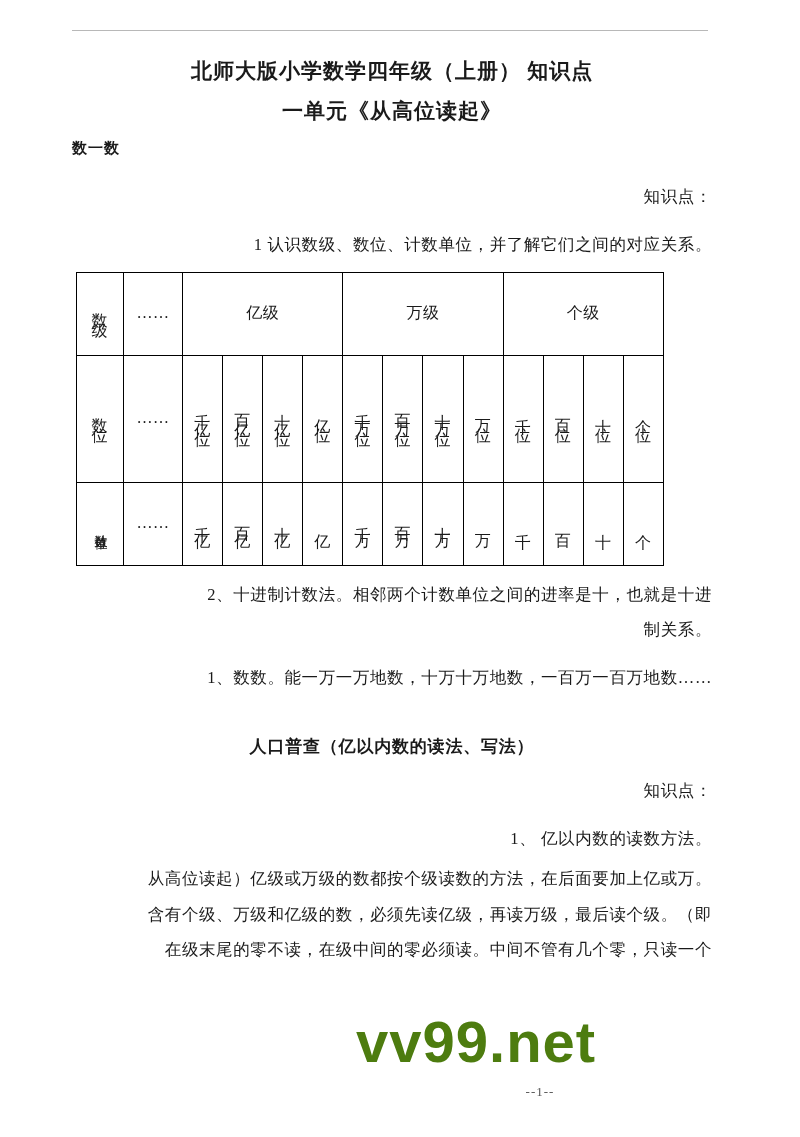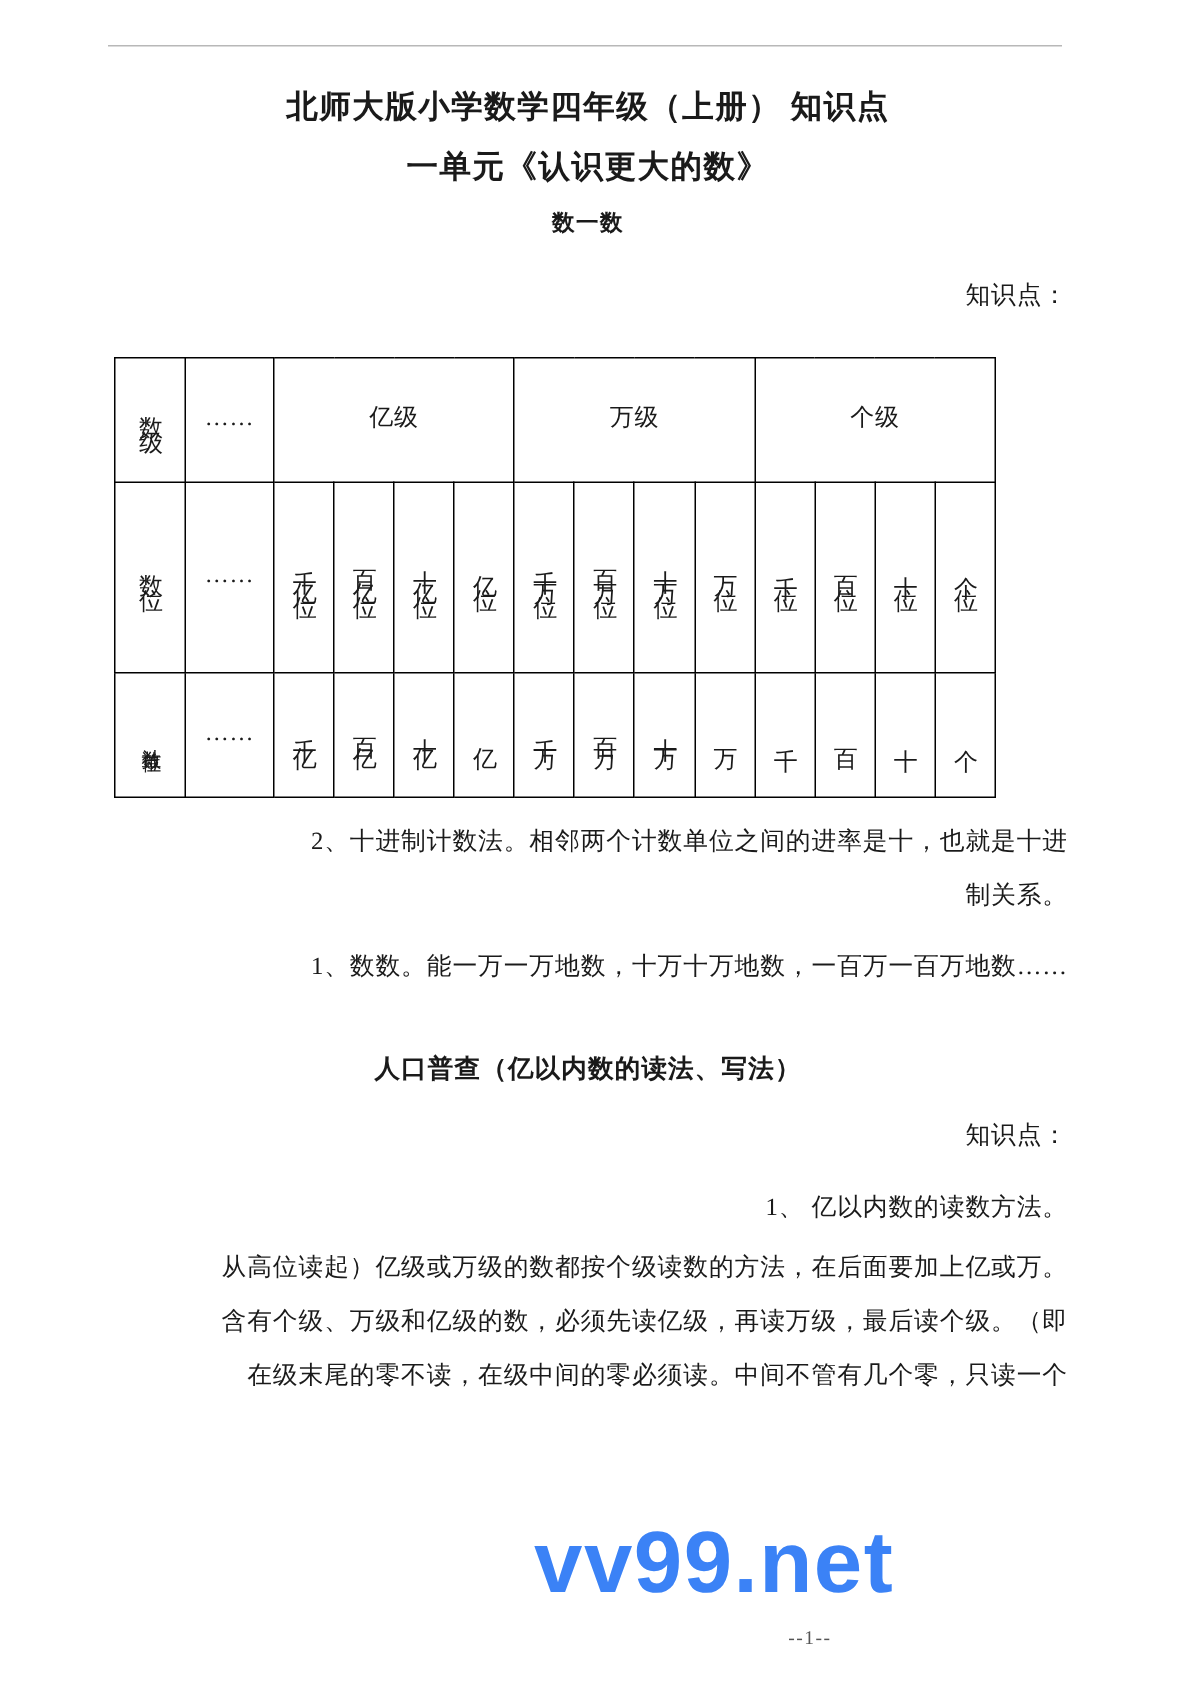--- a/index.html
+++ b/index.html
@@ -41,21 +41,21 @@
     margin: 0 0 12px 0;
   }
   .title2 {
     text-align: center;
     font-size: 21px;
     font-weight: bold;
     letter-spacing: 1px;
     margin: 0 0 14px 0;
   }
   .subtitle {
-    text-align: center;
+    text-align: left;
     font-size: 15px;
     font-weight: bold;
     margin: 0 0 22px 0;
     letter-spacing: 1px;
   }
   .para {
     font-size: 16.5px;
     line-height: 2.05;
     margin: 0 0 6px 0;
     letter-spacing: 0.6px;
@@ -103,21 +103,21 @@
     font-family: Liberation Mono, monospace;
   }
   .indent1 { text-indent: 32px; }
 
   .watermark {
     position: absolute;
     left: 356px;
     top: 1008px;
     font-size: 58px;
     font-weight: bold;
-    color: #3b82f6;
+    color: #4d7c0f;
     font-family: "Liberation Sans", sans-serif;
     letter-spacing: 1px;
     user-select: none;
   }
   .pagenum {
     position: absolute;
     left: 0;
     top: 1084px;
     width: 800px;
     text-align: center;
@@ -132,25 +132,26 @@
 </style>
 </head>
 <body>
 
 <div class="page">
   <div class="content">
 
     <div class="top-rule"></div>
 
     <div class="title1">北师大版小学数学四年级（上册）  知识点</div>
-    <div class="title2">一单元《认识更大的数》</div>
+    <div class="title2">一单元《从高位读起》</div>
     <div class="subtitle">数一数</div>
 
     <div class="para">知识点：</div>
     <div class="gap-sm"></div>
+    <div class="para">1 认识数级、数位、计数单位，并了解它们之间的对应关系。</div>
 
     <table class="digit-table">
       <tbody>
           <tr class="r1">
         <td class="rowlabel">
           <span class="vstack"><span style="writing-mode:vertical-rl; display:inline-block; letter-spacing:10px; line-height:1.2;">数级</span></span>
         </td>
         <td class="dots">……</td>
         <td class="hcell" colspan="4">亿级</td>
         <td class="hcell" colspan="4">万级</td>

